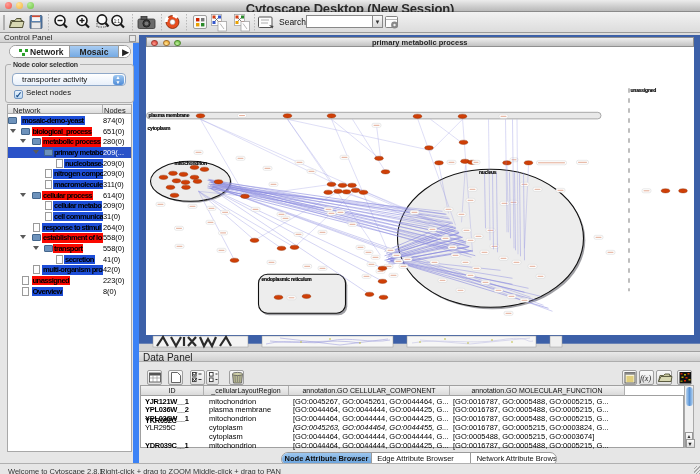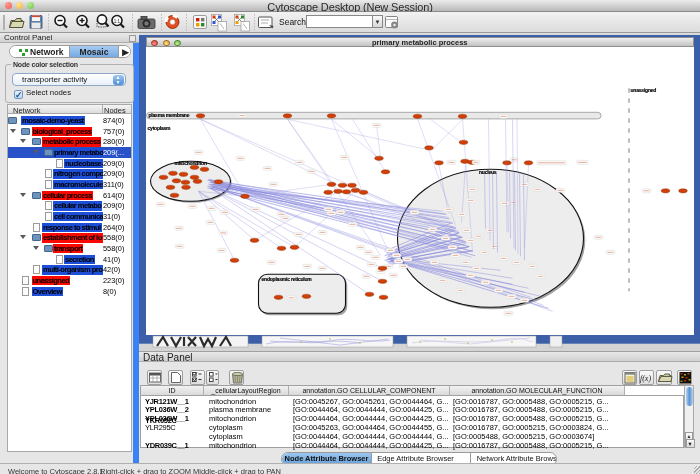--- a/index.html
+++ b/index.html
@@ -6,21 +6,21 @@
 html,body { width:700px; height:474px; overflow:hidden; }
 body { font-family:"Liberation Sans", sans-serif; background:#e8e8e8; position:relative; }
 #app { position:absolute; left:0; top:0; width:700px; height:474px; background:#dcdcdc; }
 .abs { position:absolute; }
 
 
 #titlebar { left:0; top:0; width:700px; height:12px;
   background:linear-gradient(#ececec,#cfcfcf 55%,#b9b9b9);
   border-bottom:1px solid #8a8a8a; }
 #titlebar .tl { position:absolute; top:2px; width:7px; height:7px; border-radius:50%; }
-#titlebar .t { position:absolute; width:100%; text-align:center; top:1px; font-size:11px; font-weight:normal; color:#2a2a2a; letter-spacing:-0.15px; }
+#titlebar .t { position:absolute; width:100%; text-align:center; top:1px; font-size:13px; font-weight:bold; color:#2a2a2a; letter-spacing:-0.15px; }
 
 
 #toolbar { left:0; top:12px; width:700px; height:21px;
   background:linear-gradient(#f2f2f2,#dcdcdc);
   border-bottom:1px solid #9a9a9a; }
 
 
 #cpanel { left:0; top:33px; width:139px; height:430px; background:#e6e6e6; border-right:6px solid #3b82f6;}
 #cphead { left:0; top:0px; width:139px; height:10px;
   background:linear-gradient(#e9e9e9,#d2d2d2); border-bottom:1px solid #adadad;
@@ -203,21 +203,21 @@
     <div id="treebox" class="abs">
       <div class="trow" style="top:1.3px;">
           <span class="foldr" style="left:0px;"></span>
           <span class="lbl grn" style="left:13px; max-width:82px;">mosaic-demo-yeast</span>
           <span class="num">874(0)</span>
         </div>
       <div class="trow" style="top:12.0px;">
           <span class="arrow" style="left:2px;"></span>
           <span class="foldr" style="left:13px;"></span>
           <span class="lbl red" style="left:23.5px; max-width:72px;">biological_process</span>
-          <span class="num">757(0)</span>
+          <span class="num">651(0)</span>
         </div>
       <div class="trow" style="top:22.6px;">
           <span class="arrow" style="left:12px;"></span>
           <span class="foldr" style="left:24px;"></span>
           <span class="lbl red" style="left:34px; max-width:61px;">metabolic process</span>
           <span class="num">280(0)</span>
         </div>
       <div class="trow selrow" style="top:33.3px;">
           <span class="arrow" style="left:25px;"></span>
           <span class="foldr" style="left:36px;"></span>
@@ -938,21 +938,21 @@
       <div class="td" style="left:4px; top:19.4px; width:58px; font-weight:bold; letter-spacing:-0.3px;">YPL036W__2</div>
       <div class="td" style="left:68px; top:19.4px; width:80px;">plasma membrane</div>
       <div class="td" style="left:152px; top:19.4px; width:156px;">[GO:0044464, GO:0044444, GO:0044425, G...</div>
       <div class="td" style="left:312px; top:19.4px; width:172px;">[GO:0016787, GO:0005488, GO:0005215, G...</div>
       <div class="td" style="left:4px; top:28.3px; width:58px; font-weight:bold; letter-spacing:-0.3px;">YPL036W__1</div>
       <div class="td" style="left:68px; top:28.3px; width:80px;">mitochondrion</div>
       <div class="td" style="left:152px; top:28.3px; width:156px;">[GO:0044464, GO:0044444, GO:0044425, G...</div>
       <div class="td" style="left:312px; top:28.3px; width:172px;">[GO:0016787, GO:0005488, GO:0005215, G...</div>
       <div class="td" style="left:4px; top:37.1px; width:58px; font-weight:normal; letter-spacing:-0.3px;">YLR295C</div>
       <div class="td" style="left:68px; top:37.1px; width:80px;">cytoplasm</div>
-      <div class="td" style="left:152px; top:37.1px; width:156px;">[GO:0045263, GO:0044464, GO:0044455, G...</div>
+      <div class="td" style="left:152px; top:37.1px; width:156px;font-style:italic;">[GO:0045263, GO:0044464, GO:0044455, G...</div>
       <div class="td" style="left:312px; top:37.1px; width:172px;">[GO:0016787, GO:0005215, GO:0003824, G...</div>
       <div class="td" style="left:4px; top:30px; width:58px; font-weight:bold; letter-spacing:-0.3px;">YKR052C</div>
       <div class="td" style="left:68px; top:46.0px; width:80px;">cytoplasm</div>
       <div class="td" style="left:152px; top:46.0px; width:156px;">[GO:0044464, GO:0044444, GO:0044444, G...</div>
       <div class="td" style="left:312px; top:46.0px; width:172px;">[GO:0005488, GO:0005215, GO:0003674]</div>
       <div class="td" style="left:4px; top:54.8px; width:58px; font-weight:bold; letter-spacing:-0.3px;">YDR039C__1</div>
       <div class="td" style="left:68px; top:54.8px; width:80px;">mitochondrion</div>
       <div class="td" style="left:152px; top:54.8px; width:156px;">[GO:0044464, GO:0044444, GO:0044425, G...</div>
       <div class="td" style="left:312px; top:54.8px; width:172px;">[GO:0016787, GO:0005488, GO:0005215, G...</div>
     </div>

